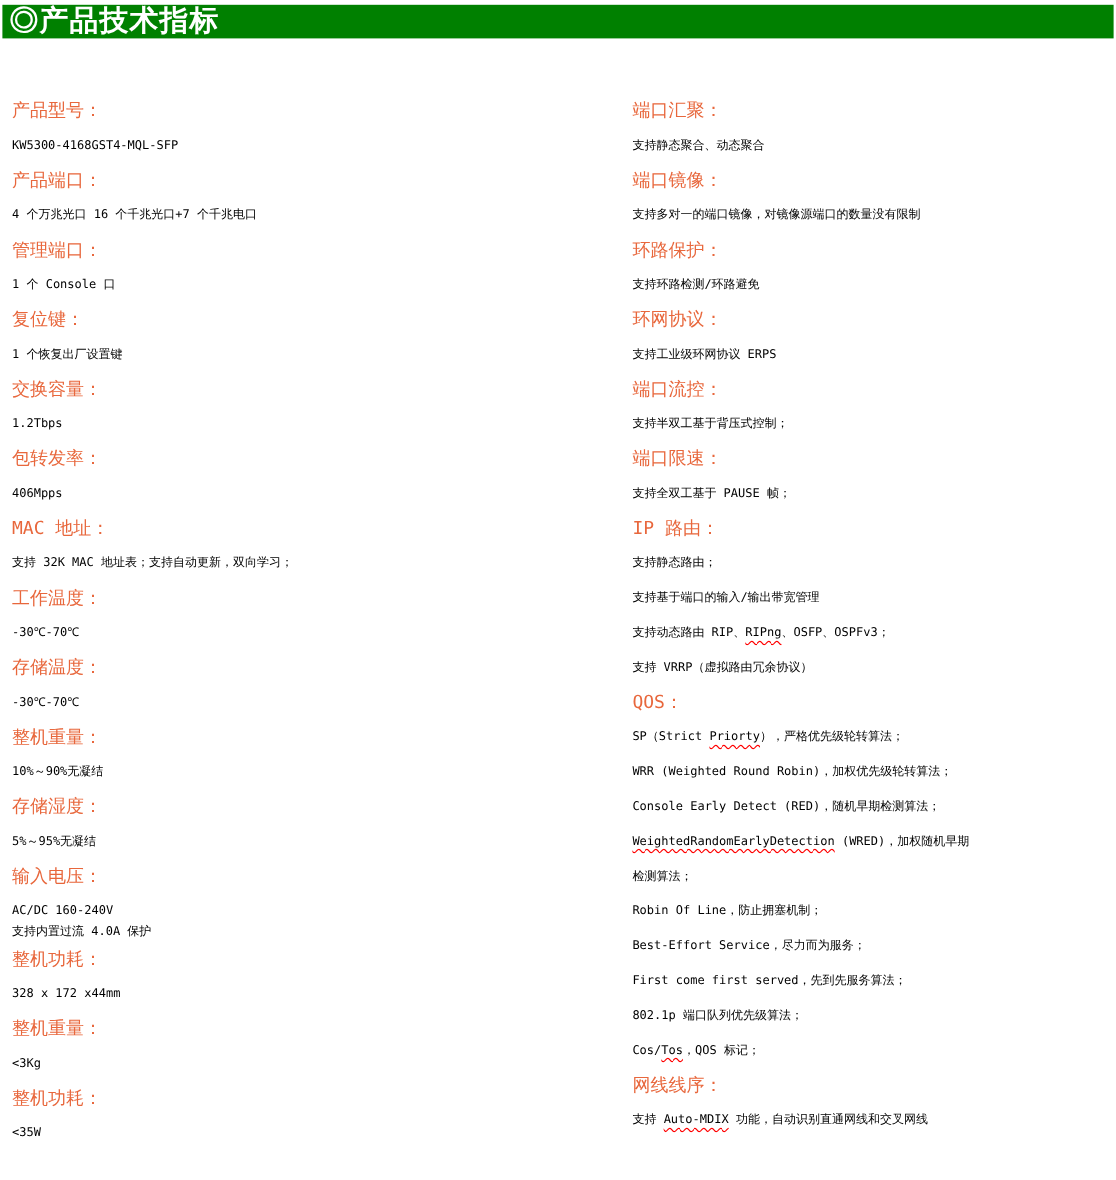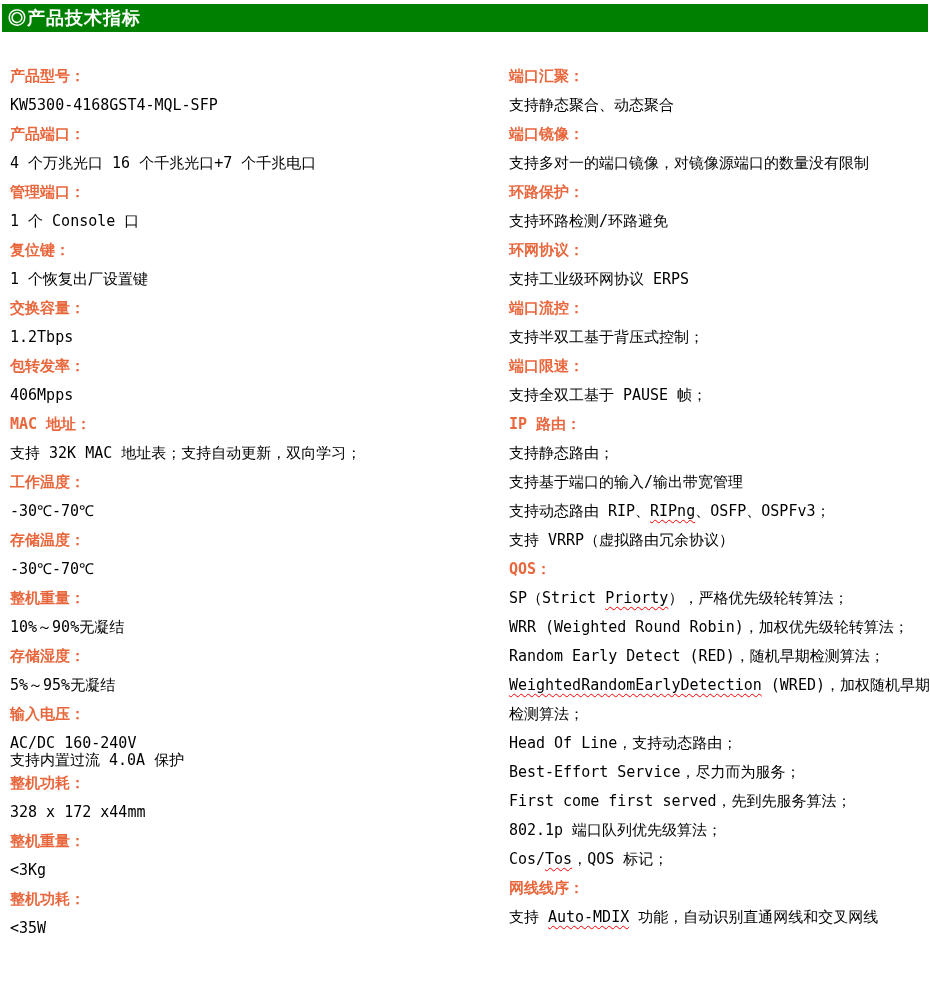--- a/index.html
+++ b/index.html
@@ -8,28 +8,28 @@
     background: #ffffff;
   }
   .page {
     width: 930px;
     min-height: 983px;
     background: #ffffff;
     font-family: "DejaVu Sans Mono", "Liberation Mono", monospace;
     color: var(--body-color, #000000);
   }
   .header-bar {
-    margin: 4px 2px 0 2px;
+    margin: 4px 2px 16px 2px;
     height: 28px;
     line-height: 28px;
     background: var(--header-bg, #008000);
     color: var(--header-fg, #ffffff);
     font-family: "Liberation Sans", sans-serif;
     font-weight: bold;
-    font-size: 18px;
+    font-size: 24px;
     padding-left: 6px;
     letter-spacing: 1px;
   }
   .content {
     display: flex;
     padding: 30px 0 20px 10px;
   }
   .col {
     box-sizing: border-box;
   }
@@ -37,28 +37,28 @@
     width: 517px;
   }
   .col-right {
     flex: 1;
   }
   .spec-heading {
     margin: 0;
     height: 29px;
     line-height: 29px;
     font-size: 15px;
-    font-weight: bold;
+    font-weight: normal;
     color: var(--heading-color, #E8673C);
   }
   .spec-line {
     margin: 0;
     height: 29px;
     line-height: 29px;
-    font-size: 15px;
+    font-size: 10px;
     color: var(--body-color, #000000);
     white-space: nowrap;
   }
   .spec-line.tight {
     height: 17px;
     line-height: 17px;
     margin-top: -6px;
   }
   .wavy {
     text-decoration: underline;
@@ -123,24 +123,24 @@
         <h3 class="spec-heading">端口限速：</h3>
         <p class="spec-line"><span>支持全双工基于 PAUSE 帧；</span></p>
         <h3 class="spec-heading">IP 路由：</h3>
         <p class="spec-line"><span>支持静态路由；</span></p>
         <p class="spec-line"><span>支持基于端口的输入/输出带宽管理</span></p>
         <p class="spec-line"><span>支持动态路由 RIP、</span><span class="wavy">RIPng</span><span>、OSFP、OSPFv3；</span></p>
         <p class="spec-line"><span>支持 VRRP（虚拟路由冗余协议）</span></p>
         <h3 class="spec-heading">QOS：</h3>
         <p class="spec-line"><span>SP（Strict </span><span class="wavy">Priorty</span><span>），严格优先级轮转算法；</span></p>
         <p class="spec-line"><span>WRR (Weighted Round Robin)，加权优先级轮转算法；</span></p>
-        <p class="spec-line"><span>Random Early Detect (RED)，随机早期检测算法；</span></p>
+        <p class="spec-line"><span>Console Early Detect (RED)，随机早期检测算法；</span></p>
         <p class="spec-line"><span class="wavy">WeightedRandomEarlyDetection</span><span> (WRED)，加权随机早期</span></p>
         <p class="spec-line"><span>检测算法；</span></p>
-        <p class="spec-line"><span>Head Of Line，支持动态路由；</span></p>
+        <p class="spec-line"><span>Robin Of Line，防止拥塞机制；</span></p>
         <p class="spec-line"><span>Best-Effort Service，尽力而为服务；</span></p>
         <p class="spec-line"><span>First come first served，先到先服务算法；</span></p>
         <p class="spec-line"><span>802.1p 端口队列优先级算法；</span></p>
         <p class="spec-line"><span>Cos/</span><span class="wavy">Tos</span><span>，QOS 标记；</span></p>
         <h3 class="spec-heading">网线线序：</h3>
         <p class="spec-line"><span>支持 </span><span class="wavy">Auto-MDIX</span><span> 功能，自动识别直通网线和交叉网线</span></p>
       </div>
   </div>
 </div>
 

